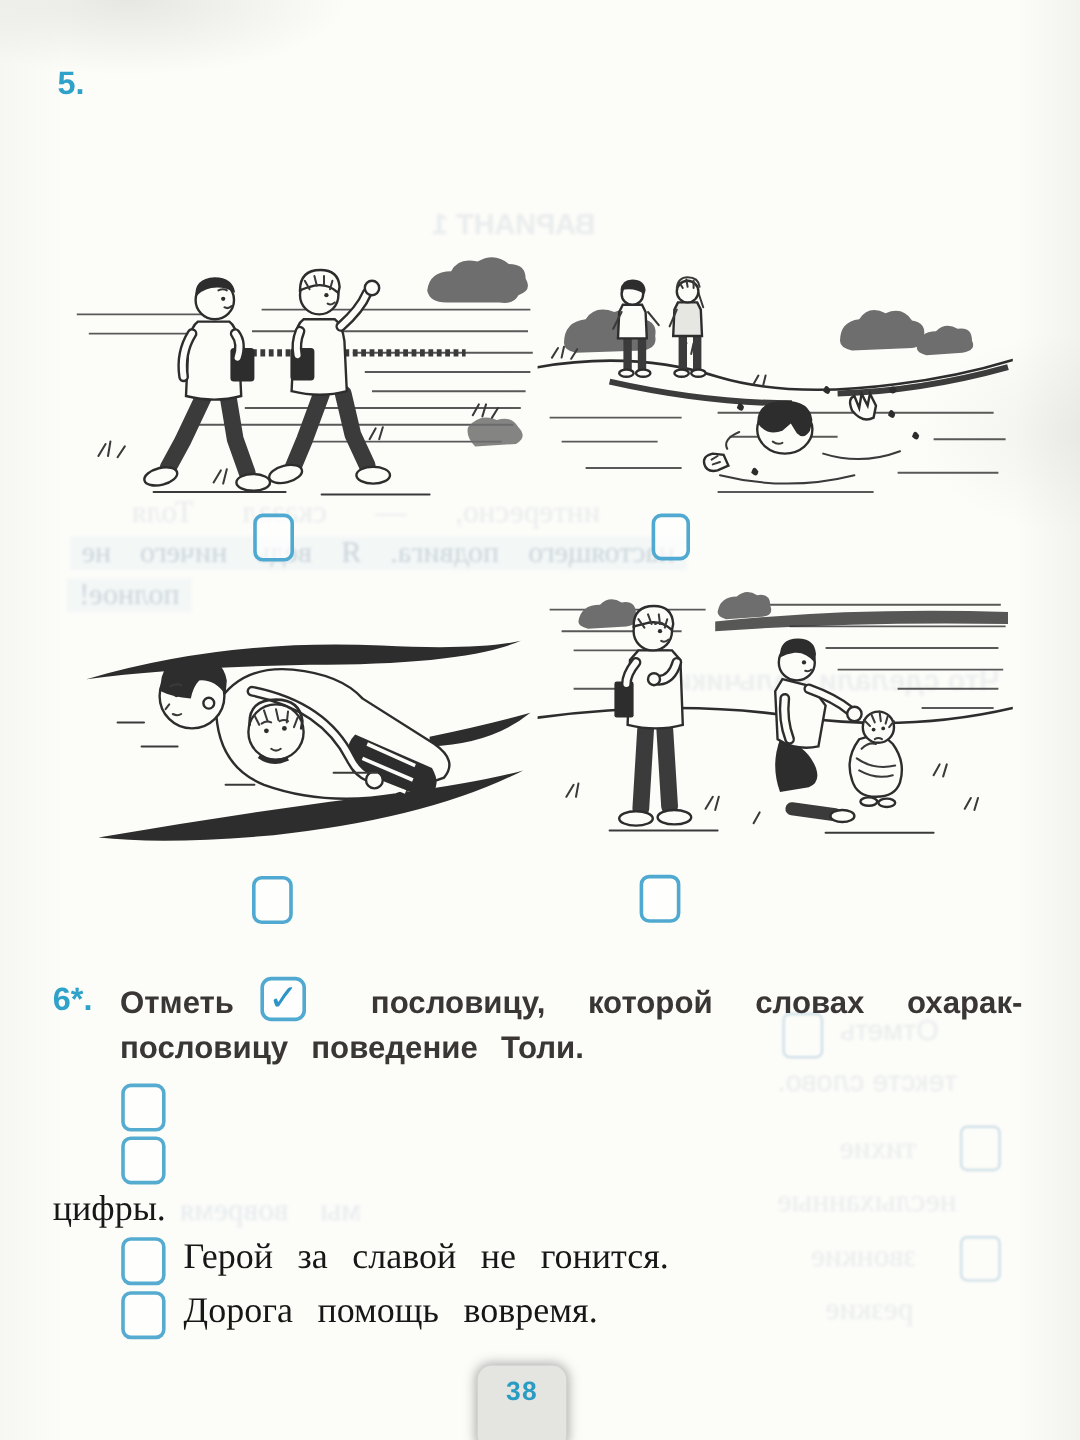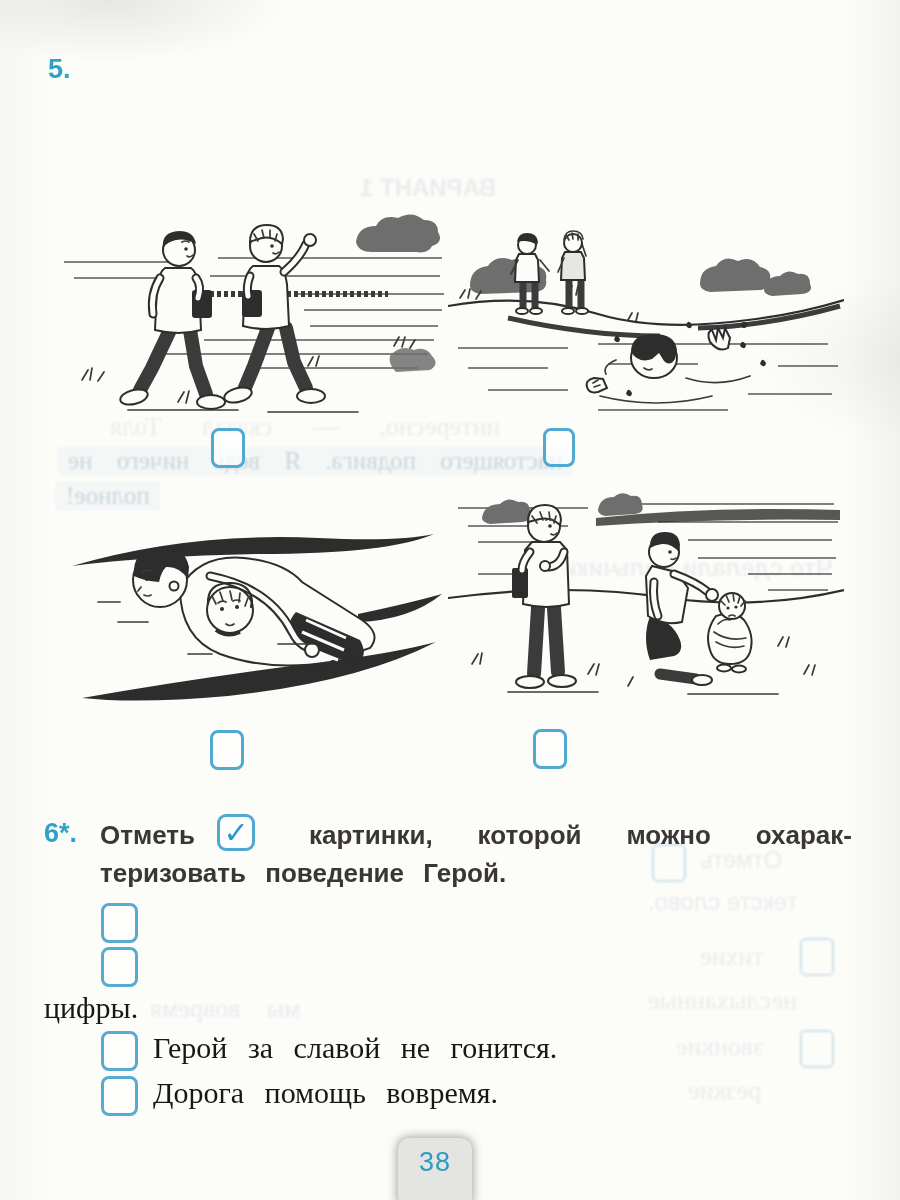--- a/index.html
+++ b/index.html
@@ -47,21 +47,21 @@
   
   .opt-cb{position:absolute;width:37px;height:40px;box-sizing:border-box;border:3px solid #55acd0;
         border-radius:8px;background:rgba(255,255,255,.7);}
   .opt-text{position:absolute;font-family:"Liberation Serif","DejaVu Serif",serif;
         font-size:30px;color:#171717;white-space:nowrap;}
   .opt-just{width:699px;text-align:justify;text-align-last:justify;}
   .ws{word-spacing:13px;}
   
   .pagetab{position:absolute;left:398px;top:1138px;width:74px;height:70px;background:#e4e4e1;
         border-radius:12px;box-shadow:0 0 9px 2px rgba(100,100,100,.5);}
-  .pagetab .num{display:block;text-align:center;margin-top:9px;font-size:27px;font-weight:400;
+  .pagetab .num{display:block;text-align:center;margin-top:9px;font-size:22px;font-weight:700;
         color:#2a9cc3;letter-spacing:1px;}
   
   .bt{position:absolute;transform:scaleX(-1);filter:blur(1.2px);opacity:.15;color:#7d97a8;
       font-family:"Liberation Sans","DejaVu Sans",sans-serif;font-size:24px;white-space:nowrap;}
   .bt.serif{font-family:"Liberation Serif","DejaVu Serif",serif;font-size:26px;}
   .bt.hl{background:rgba(160,200,222,.28);color:#6a88a0;opacity:.34;padding:0 10px;
       font-family:"Liberation Serif","DejaVu Serif",serif;font-size:25px;}
   .btbox{position:absolute;width:30px;height:34px;border:2px solid rgba(110,165,195,.3);
       border-radius:6px;filter:blur(1px);}
 </style>
@@ -286,23 +286,23 @@
     </svg>
   </div>
 
   <div class="abox" style="left:210px;top:730px;"></div>
   <div class="abox" style="left:533px;top:729px;"></div>
 
   <span class="tasknum" style="left:44px;top:818px;">6*.</span>
   <div class="t6line1">
     <span class="seg1">Отметь</span>
     <span class="t6cb"><span>✓</span></span>
-    <span class="seg2">картинки, которой можно охарак-</span>
-  </div>
-  <div class="t6line2">теризовать поведение Герой.</div>
+    <span class="seg2">пословицу, которой словах охарак-</span>
+  </div>
+  <div class="t6line2">пословицу поведение Толи.</div>
 
   <div class="opt-cb" style="left:101px;top:903px;"></div>
 
   <div class="opt-cb" style="left:101px;top:947px;"></div>
   <div class="opt-text" style="left:44px;top:991px;">цифры.</div>
 
   <div class="opt-cb" style="left:101px;top:1031px;"></div>
   <div class="opt-text ws" style="left:153px;top:1031px;">Герой за славой не гонится.</div>
 
   <div class="opt-cb" style="left:101px;top:1076px;"></div>

